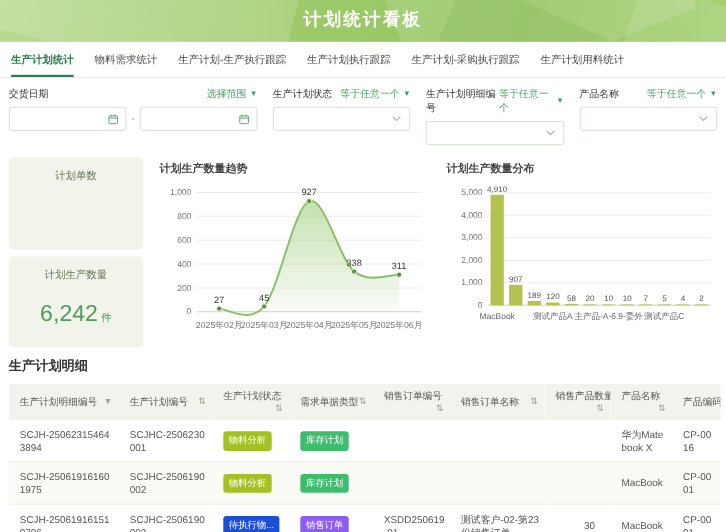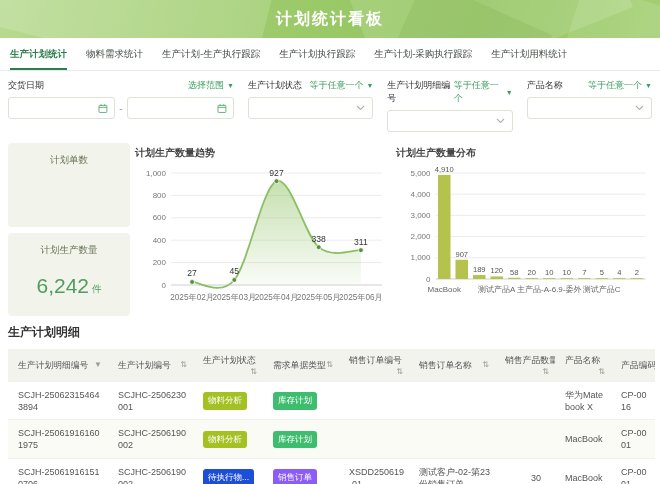--- a/index.html
+++ b/index.html
@@ -35,21 +35,21 @@
   .fop .caret { font-size:7px; line-height:1; }
   .frow { display:flex; align-items:center; gap:4px; }
   .dinput { flex:1; height:22px; border:1px solid #dbe4d6; border-radius:3px; background:#fff;
     display:flex; align-items:center; justify-content:flex-end; padding:0 6px; }
   .dinput input { border:0; outline:0; width:100%; height:100%; font-size:9px; }
   .dash { color:#999; }
   .select { height:22px; border:1px solid #dbe4d6; border-radius:3px; background:#fff;
     display:flex; align-items:center; justify-content:flex-end; padding:0 7px; cursor:pointer; }
 
   
-  .content { display:flex; gap:2px; padding:5px 8px 0 8px; height:178px; }
+  .content { display:flex; gap:12px; padding:5px 8px 0 8px; height:178px; }
   .kpis { width:122px; display:flex; flex-direction:column; gap:6px; }
   .kpi { flex:1; background:#f2f3ea; border-radius:4px; display:flex; flex-direction:column;
     align-items:center; padding-top:11px; }
   .kpi-title { font-size:9.5px; color:#687558; }
   .kpi-num { flex:1; display:flex; align-items:center; }
   .kpi-value { font-size:21px; color:#4f9d5e; }
   .kpi-unit { font-size:9.5px; color:#4f9d5e; margin-left:3px; position:relative; top:3px; }
   .chart { flex:1; min-width:0; }
   .chart-title { font-size:10px; font-weight:bold; color:#454545; padding:3px 0 1px 3px; }
   .chart svg { display:block; width:100%; }

